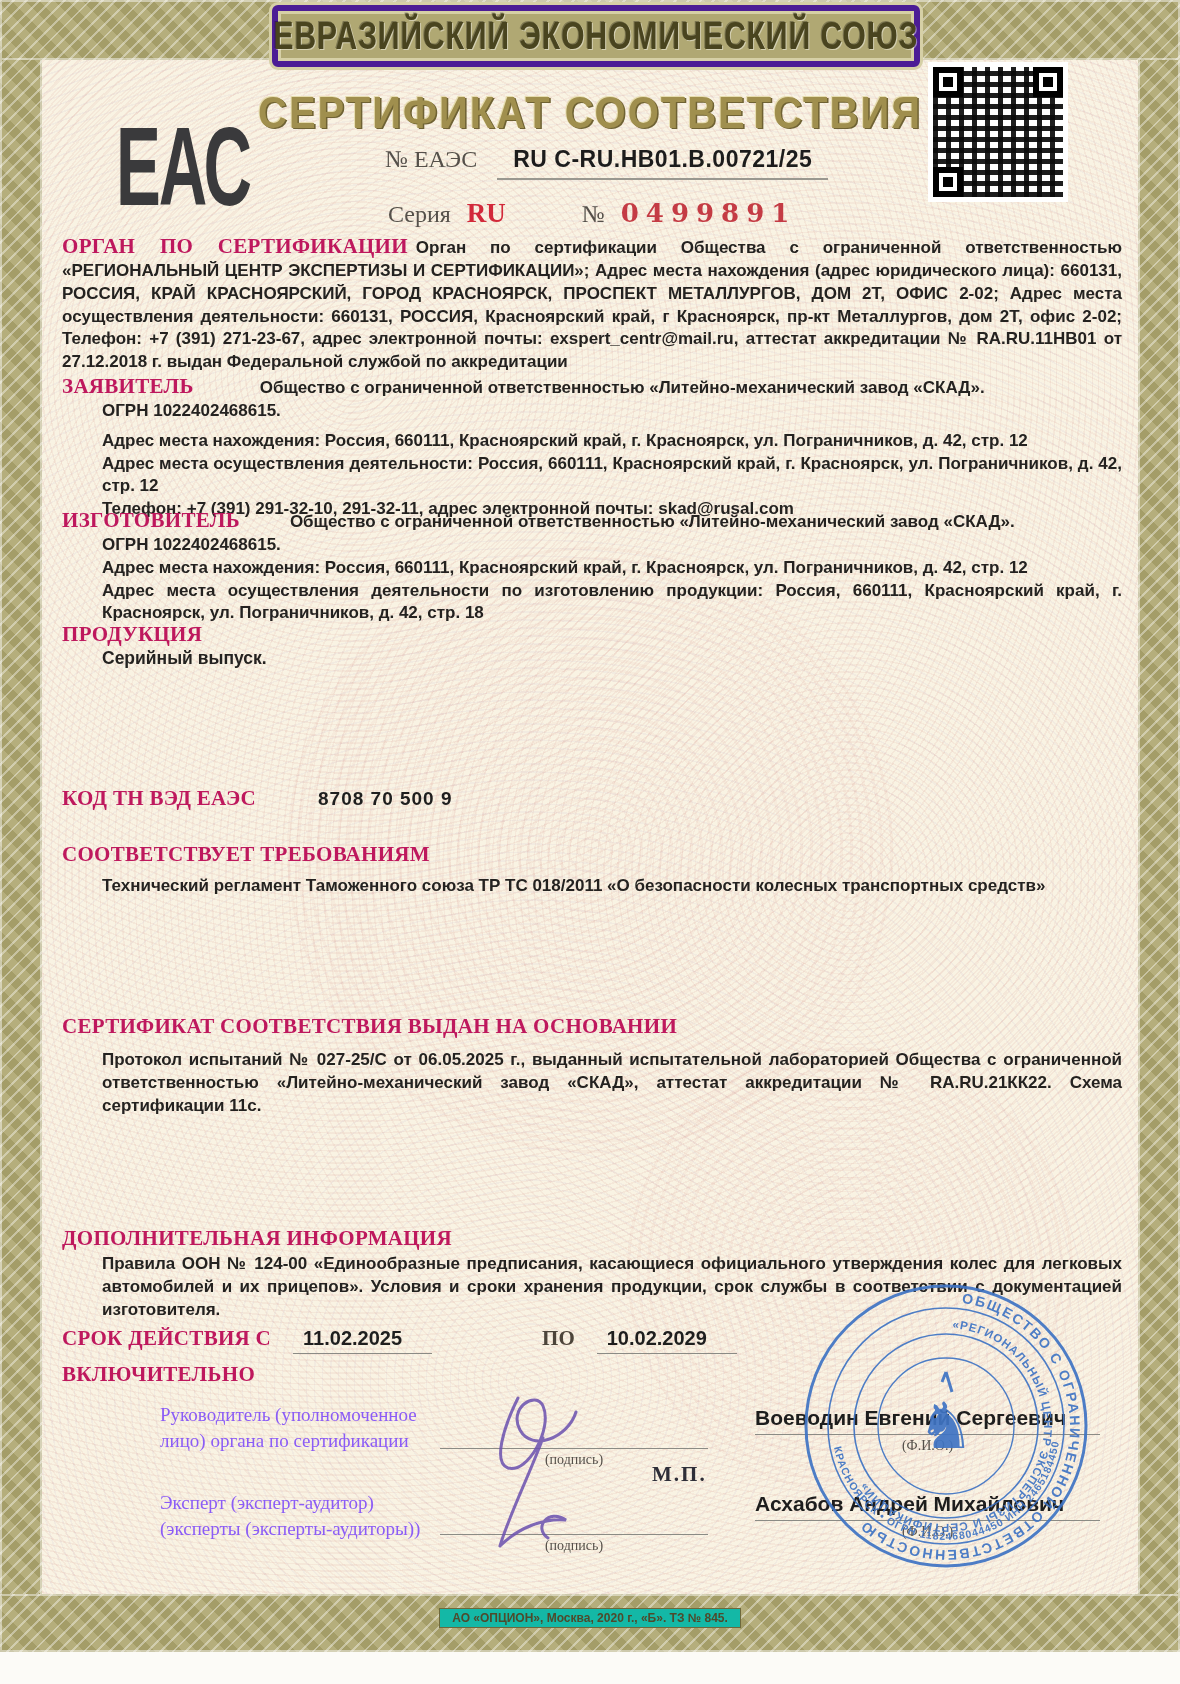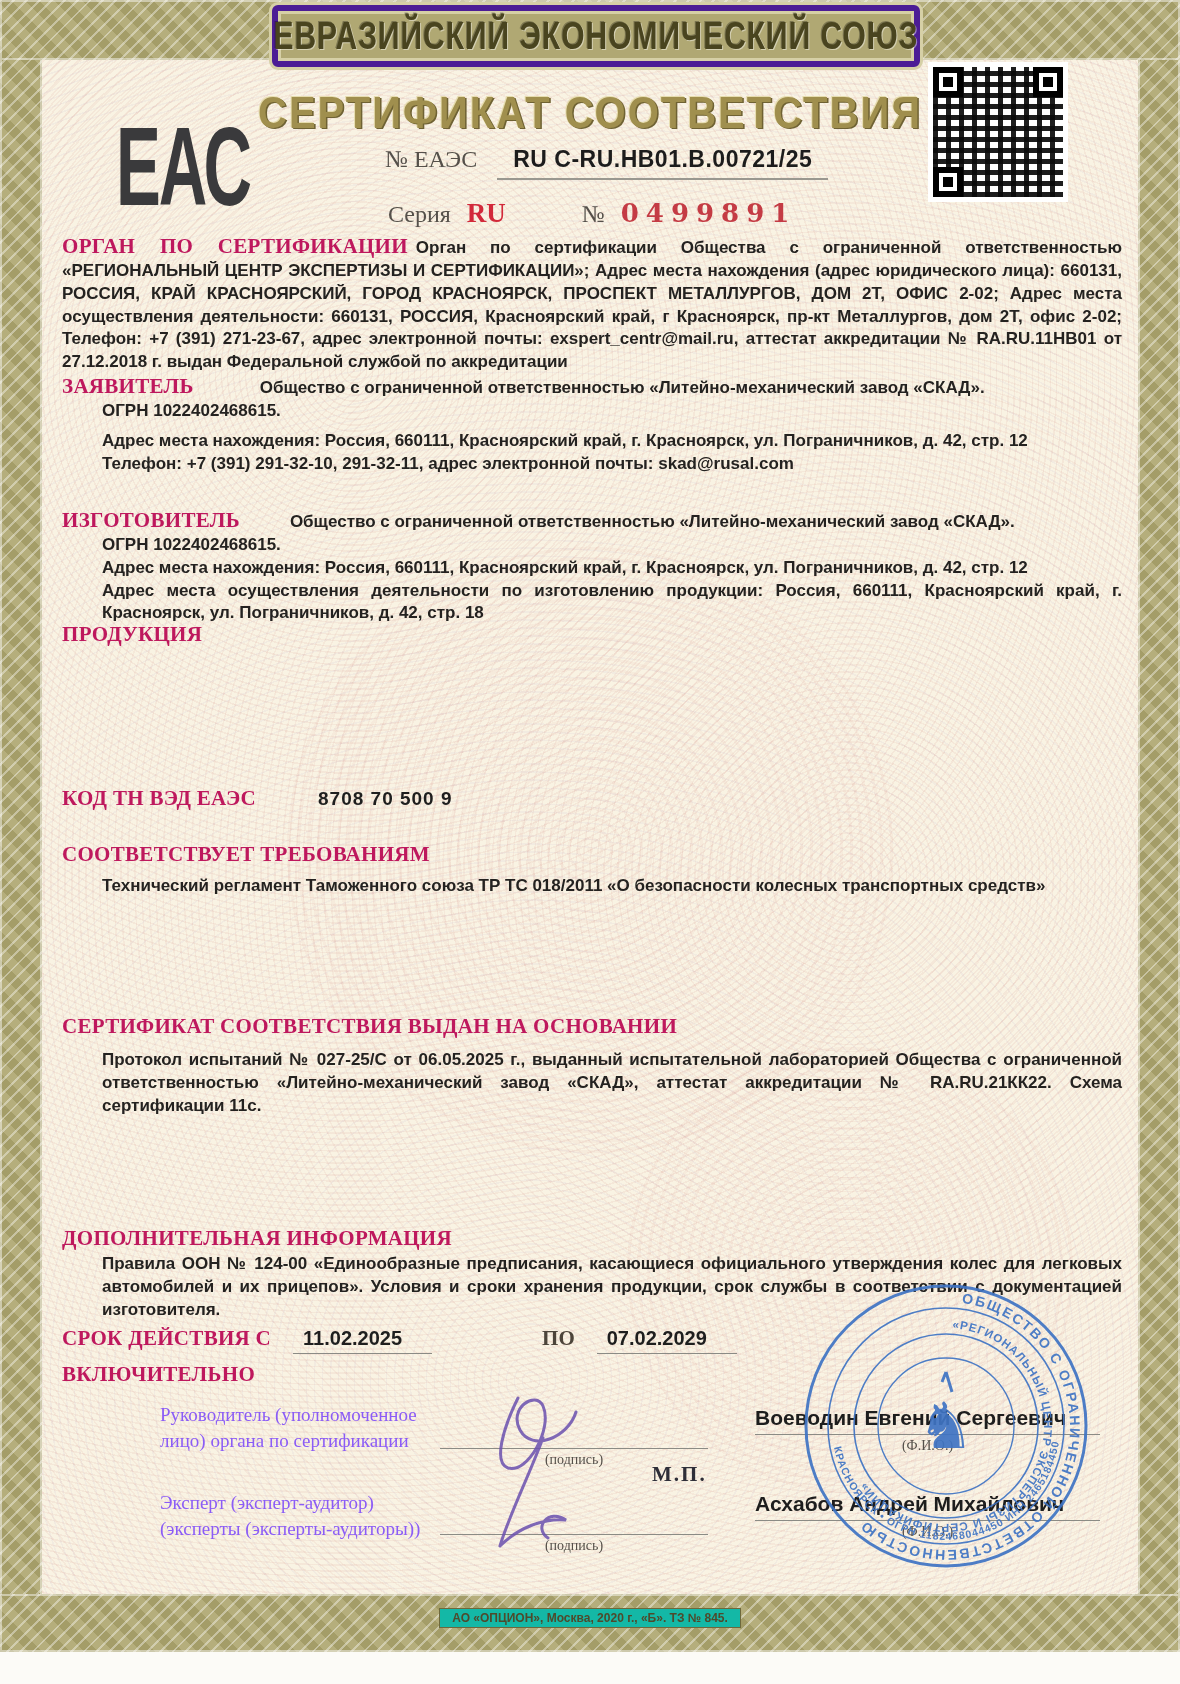--- a/index.html
+++ b/index.html
@@ -129,34 +129,36 @@
       <span class="sec-label lbl-gap-s">ОРГАН ПО СЕРТИФИКАЦИИ</span><span>Орган по сертификации Общества с ограниченной ответственностью «РЕГИОНАЛЬНЫЙ ЦЕНТР ЭКСПЕРТИЗЫ И СЕРТИФИКАЦИИ»; Адрес места нахождения (адрес юридического лица): 660131, РОССИЯ, КРАЙ КРАСНОЯРСКИЙ, ГОРОД КРАСНОЯРСК, ПРОСПЕКТ МЕТАЛЛУРГОВ, ДОМ 2Т, ОФИС 2-02; Адрес места осуществления деятельности: 660131, РОССИЯ, Красноярский край, г Красноярск, пр-кт Металлургов, дом 2Т, офис 2-02; Телефон: +7 (391) 271-23-67, адрес электронной почты: exspert_centr@mail.ru, аттестат аккредитации № RA.RU.11НВ01 от 27.12.2018 г. выдан Федеральной службой по аккредитации</span>
     </div>
   </div>
 
   <div class="sec" style="top:372px;">
     <div class="line">
       <span class="sec-label lbl-gap-l">ЗАЯВИТЕЛЬ</span><span>Общество с ограниченной ответственностью «Литейно-механический завод «СКАД».</span>
     </div>
     <div class="line" style="margin-left:40px;">ОГРН 1022402468615.</div>
     <div class="line gap-top" style="margin-left:40px;">Адрес места нахождения: Россия, 660111, Красноярский край, г. Красноярск, ул. Пограничников, д. 42, стр. 12</div>
+    <div class="line" style="margin-left:40px;">Адрес места осуществления деятельности: Россия, 660111, Красноярский край, г. Красноярск, ул. Пограничников, д. 42, стр. 12</div>
     <div class="line" style="margin-left:40px;">Телефон: +7 (391) 291-32-10, 291-32-11, адрес электронной почты: skad@rusal.com</div>
   </div>
 
   <div class="sec" style="top:506px;">
     <div class="line">
       <span class="sec-label lbl-gap-m">ИЗГОТОВИТЕЛЬ</span><span>Общество с ограниченной ответственностью «Литейно-механический завод «СКАД».</span>
     </div>
     <div class="line" style="margin-left:40px;">ОГРН 1022402468615.</div>
     <div class="line" style="margin-left:40px;">Адрес места нахождения: Россия, 660111, Красноярский край, г. Красноярск, ул. Пограничников, д. 42, стр. 12</div>
     <div class="line" style="margin-left:40px;">Адрес места осуществления деятельности по изготовлению продукции: Россия, 660111, Красноярский край, г. Красноярск, ул. Пограничников, д. 42, стр. 18</div>
   </div>
 
   <div class="sec" style="top:622px;">
     <div class="sec-label">ПРОДУКЦИЯ</div>
+    <div class="line indent" style="font-size:17.5px;">Серийный выпуск.</div>
   </div>
 
   <div class="sec tnved-row" style="top:786px;">
     <span class="sec-label">КОД ТН ВЭД ЕАЭС</span>
     <span class="tnved-value">8708 70 500 9</span>
   </div>
 
   <div class="sec" style="top:842px;">
     <div class="sec-label">СООТВЕТСТВУЕТ ТРЕБОВАНИЯМ</div>
     <div class="body indent" style="margin-top:8px;">Технический регламент Таможенного союза ТР ТС 018/2011 «О безопасности колесных транспортных средств»</div>
@@ -169,21 +171,21 @@
 
   <div class="sec" style="top:1226px;">
     <div class="sec-label">ДОПОЛНИТЕЛЬНАЯ ИНФОРМАЦИЯ</div>
     <div class="body indent" style="margin-top:2px;">Правила ООН № 124-00 «Единообразные предписания, касающиеся официального утверждения колес для легковых автомобилей и их прицепов». Условия и сроки хранения продукции, срок службы в соответствии с документацией изготовителя.</div>
   </div>
 
   <div class="validity-row">
     <span class="sec-label">СРОК ДЕЙСТВИЯ С</span>
     <span class="date-underline">11.02.2025</span>
     <span class="po">ПО</span>
-    <span class="date-underline">07.02.2029</span>
+    <span class="date-underline">10.02.2029</span>
   </div>
   <div class="incl sec-label">ВКЛЮЧИТЕЛЬНО</div>
 
   <div class="role" style="top:1402px;">Руководитель (уполномоченное лицо) органа по сертификации</div>
   <div class="sig-line" style="left:440px;top:1428px;width:268px;height:20px;"></div>
   <div class="caption" style="left:440px;top:1452px;width:268px;">(подпись)</div>
   <div class="fio-name" style="left:755px;top:1406px;">Воеводин Евгений Сергеевич</div>
   <div class="sig-line" style="left:755px;top:1414px;width:345px;height:20px;"></div>
   <div class="caption" style="left:755px;top:1438px;width:345px;">(Ф.И.О.)</div>
 

